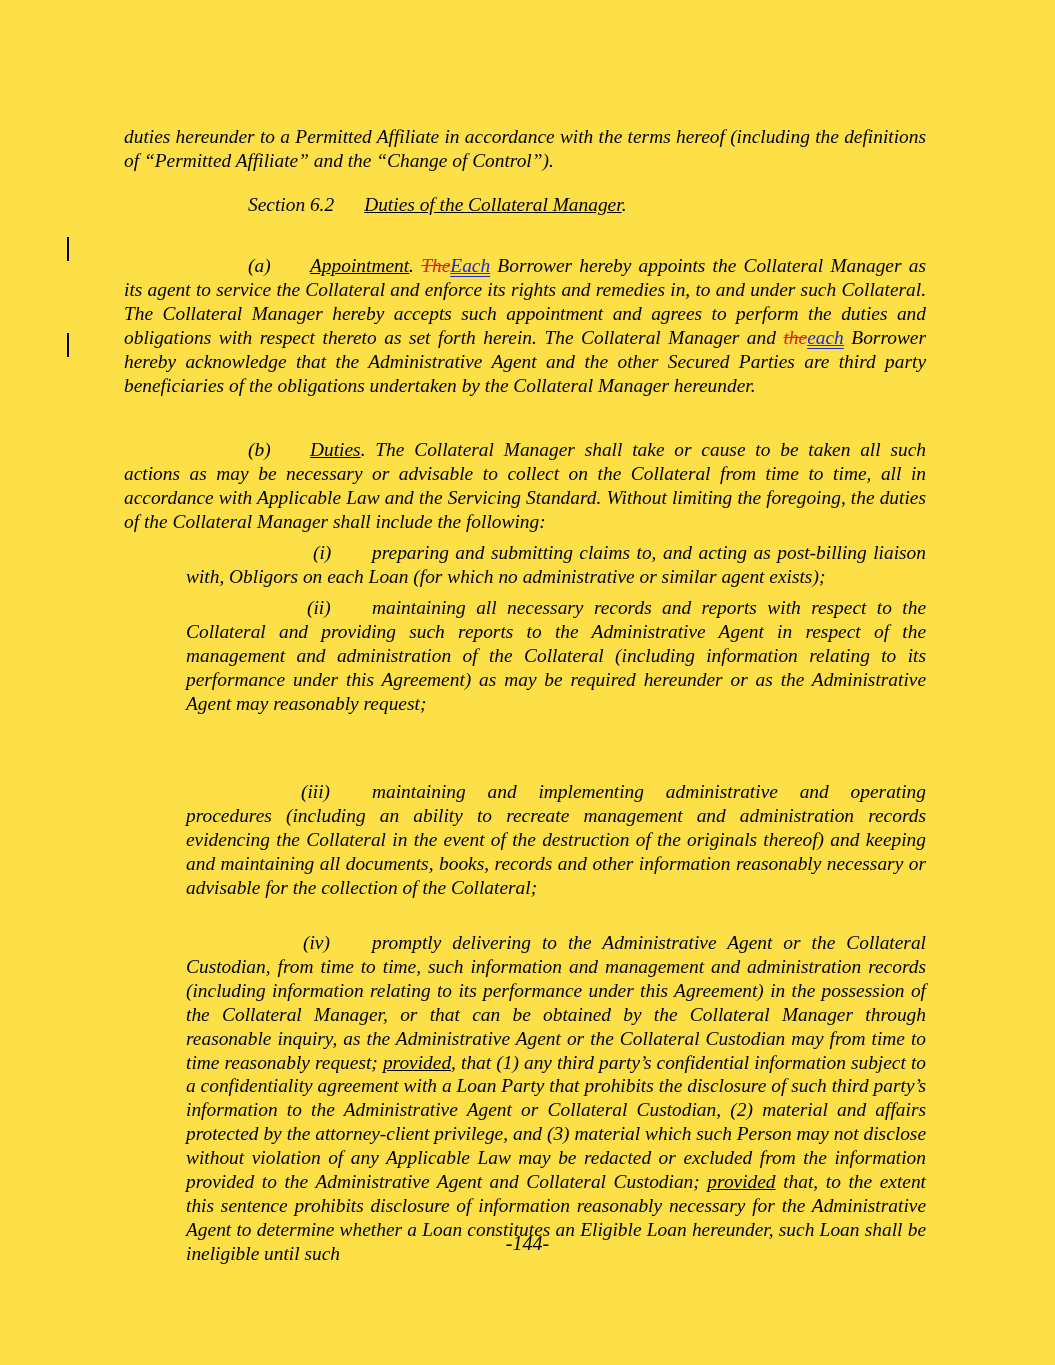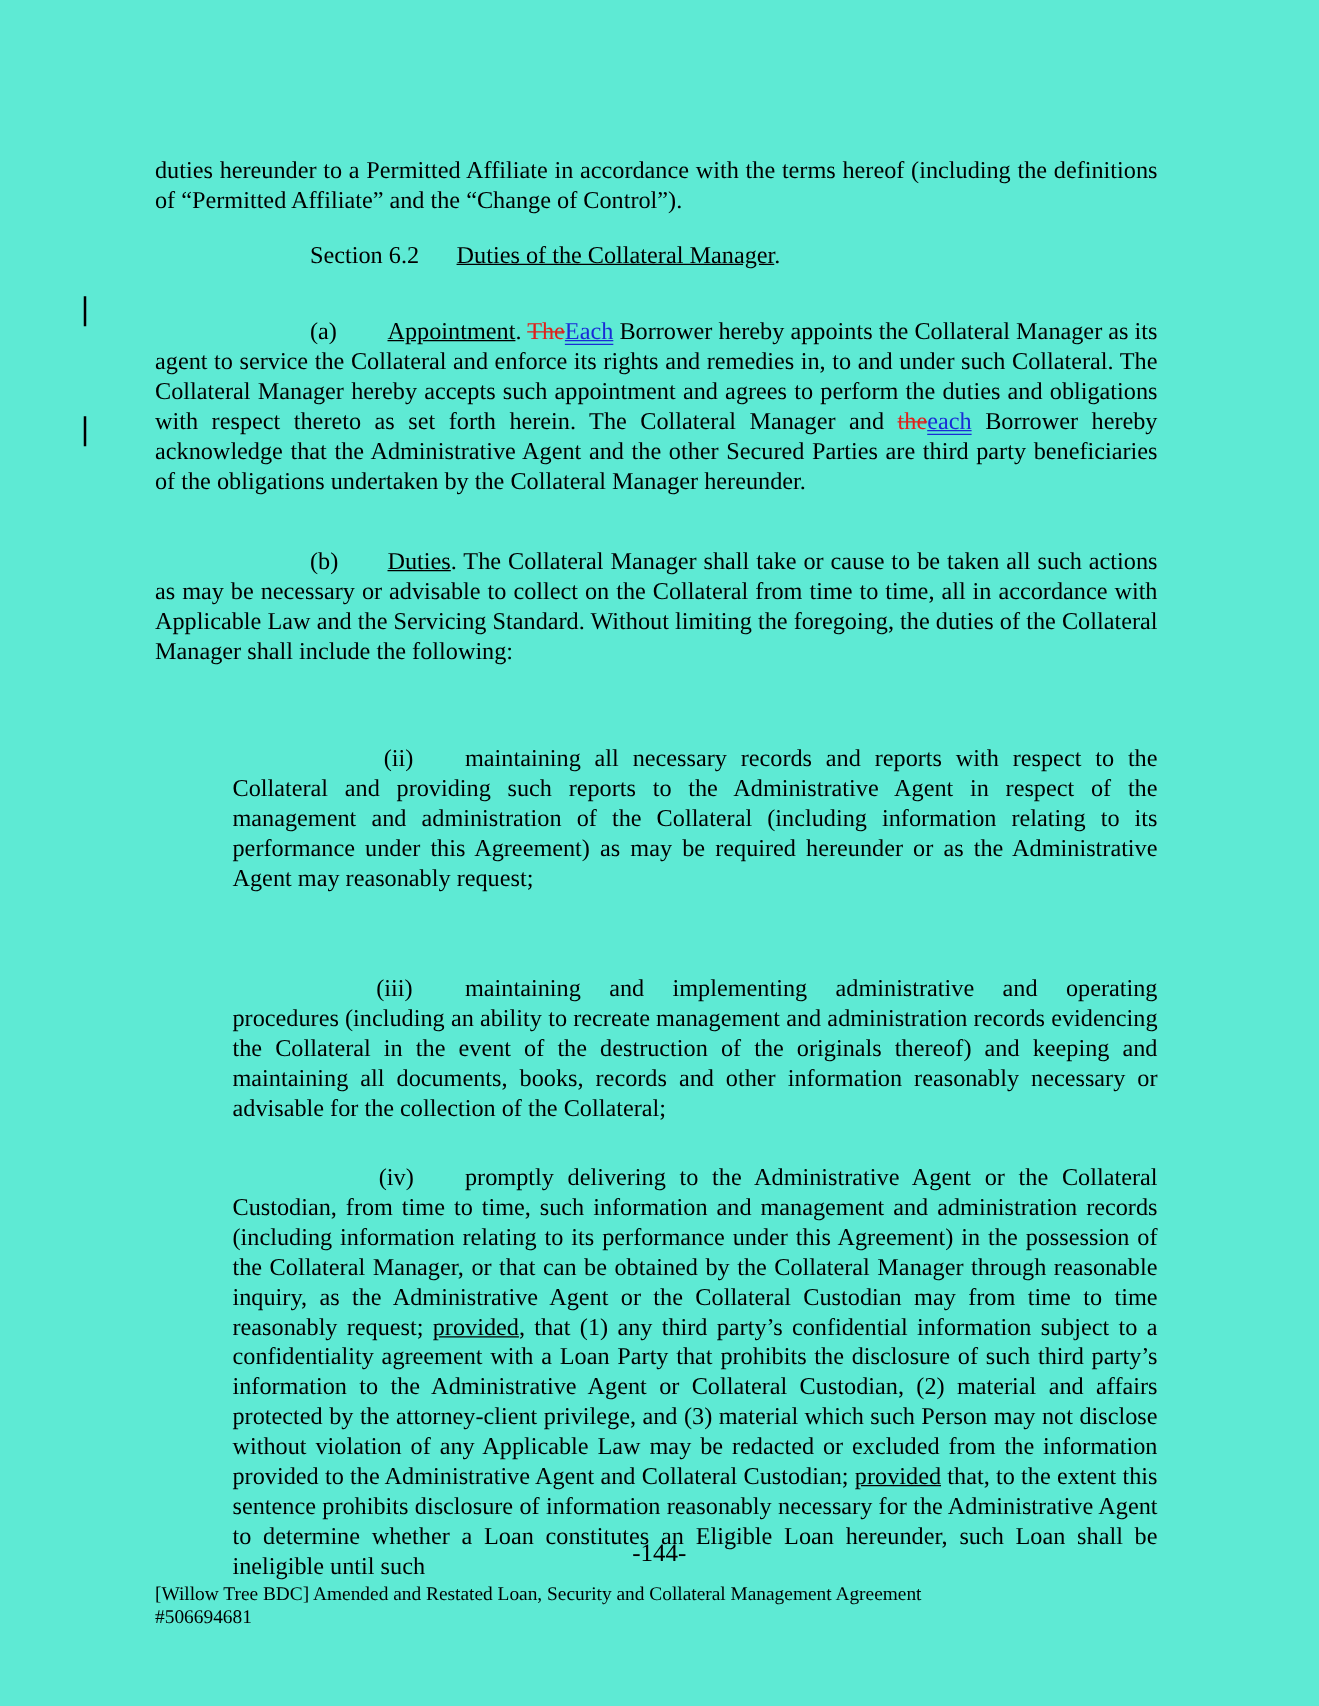--- a/index.html
+++ b/index.html
@@ -1,18 +1,18 @@
 <!DOCTYPE html>
 <html><head>
 <meta charset="utf-8">
 <style>
   html, body { margin: 0; padding: 0; background: #ffffff; }
   body { width: 1055px; height: 1365px; position: relative; overflow: hidden;
          font-family: "Liberation Serif", "DejaVu Serif", serif; color: #000; }
-  .page { position: absolute; left: 0; top: 0; width: 1055px; height: 1365px; background: #5eead4; }
+  .page { position: absolute; left: 0; top: 0; width: 1055px; height: 1365px; background: #fde047; font-style: italic; }
   .para { position: absolute; font-size: 19.4px; line-height: 23.9px; text-align: justify; text-align-last: left; }
   .body-w { left: 124px; width: 802px; }
   .sub-w { left: 186px; width: 740px; }
   .u { text-decoration: underline; }
   .del { color: #e0201b; text-decoration: line-through; }
   .ins { color: #1a2bd6; text-decoration: underline double; }
   .tab-a { display: inline-block; }
   .change-bar { position: absolute; left: 67px; width: 2px; height: 24px; background: #000; }
   .pagenum { position: absolute; left: 0; width: 1055px; top: 1232px; text-align: center; font-size: 20px; }
   .footer { position: absolute; left: 124px; top: 1267px; font-size: 15.5px; line-height: 18px; }
@@ -34,33 +34,32 @@
   <div class="change-bar" style="top:333px;"></div>
 
   <div class="para body-w" style="top:254px; text-indent:124px;">
     <span class="tab-a" style="width:62px;text-indent:0;">(a)</span><span class="u">Appointment</span><span>.</span> <span class="del">The</span><span class="ins">Each</span><span> Borrower hereby appoints the Collateral Manager as its agent to service the Collateral and enforce its rights and remedies in, to and under such Collateral. The Collateral Manager hereby accepts such appointment and agrees to perform the duties and obligations with respect thereto as set forth herein. The Collateral Manager and </span><span class="del">the</span><span class="ins">each</span><span> Borrower hereby acknowledge that the Administrative Agent and the other Secured Parties are third party beneficiaries of the obligations undertaken by the Collateral Manager hereunder.</span>
   </div>
 
   <div class="para body-w" style="top:438px; text-indent:124px;">
     <span class="tab-a" style="width:62px;text-indent:0;">(b)</span><span class="u">Duties</span><span>.</span><span> The Collateral Manager shall take or cause to be taken all such actions as may be necessary or advisable to collect on the Collateral from time to time, all in accordance with Applicable Law and the Servicing Standard. Without limiting the foregoing, the duties of the Collateral Manager shall include the following:</span>
   </div>
 
+  <div class="para sub-w" style="top:541px; text-indent:127px;">
+    <span class="tab-a" style="width:59px;text-indent:0;">(i)</span><span>preparing and submitting claims to, and acting as post-billing liaison with, Obligors on each Loan (for which no administrative or similar agent exists);</span>
+  </div>
 
   <div class="para sub-w" style="top:596px; text-indent:121px;">
     <span class="tab-a" style="width:65px;text-indent:0;">(ii)</span><span>maintaining all necessary records and reports with respect to the Collateral and providing such reports to the Administrative Agent in respect of the management and administration of the Collateral (including information relating to its performance under this Agreement) as may be required hereunder or as the Administrative Agent may reasonably request;</span>
   </div>
 
   <div class="para sub-w" style="top:780px; text-indent:115px;">
     <span class="tab-a" style="width:71px;text-indent:0;">(iii)</span><span>maintaining and implementing administrative and operating procedures (including an ability to recreate management and administration records evidencing the Collateral in the event of the destruction of the originals thereof) and keeping and maintaining all documents, books, records and other information reasonably necessary or advisable for the collection of the Collateral;</span>
   </div>
 
   <div class="para sub-w" style="top:888px; text-indent:117px;margin-top:43px;">
     <span class="tab-a" style="width:69px;text-indent:0;">(iv)</span><span>promptly delivering to the Administrative Agent or the Collateral Custodian, from time to time, such information and management and administration records (including information relating to its performance under this Agreement) in the possession of the Collateral Manager, or that can be obtained by the Collateral Manager through reasonable inquiry, as the Administrative Agent or the Collateral Custodian may from time to time reasonably request; </span><span class="u">provided</span><span>, that (1) any third party’s confidential information subject to a confidentiality agreement with a Loan Party that prohibits the disclosure of such third party’s information to the Administrative Agent or Collateral Custodian, (2) material and affairs protected by the attorney-client privilege, and (3) material which such Person may not disclose without violation of any Applicable Law may be redacted or excluded from the information provided to the Administrative Agent and Collateral Custodian; </span><span class="u">provided</span><span> that, to the extent this sentence prohibits disclosure of information reasonably necessary for the Administrative Agent to determine whether a Loan constitutes an Eligible Loan hereunder, such Loan shall be ineligible until such</span>
   </div>
 
   <div class="pagenum">-144-</div>
 
-  <div class="footer">
-    <div>[Willow Tree BDC] Amended and Restated Loan, Security and Collateral Management Agreement</div>
-    <div>#506694681</div>
-  </div>
 
 </div>
 
 </body></html>

